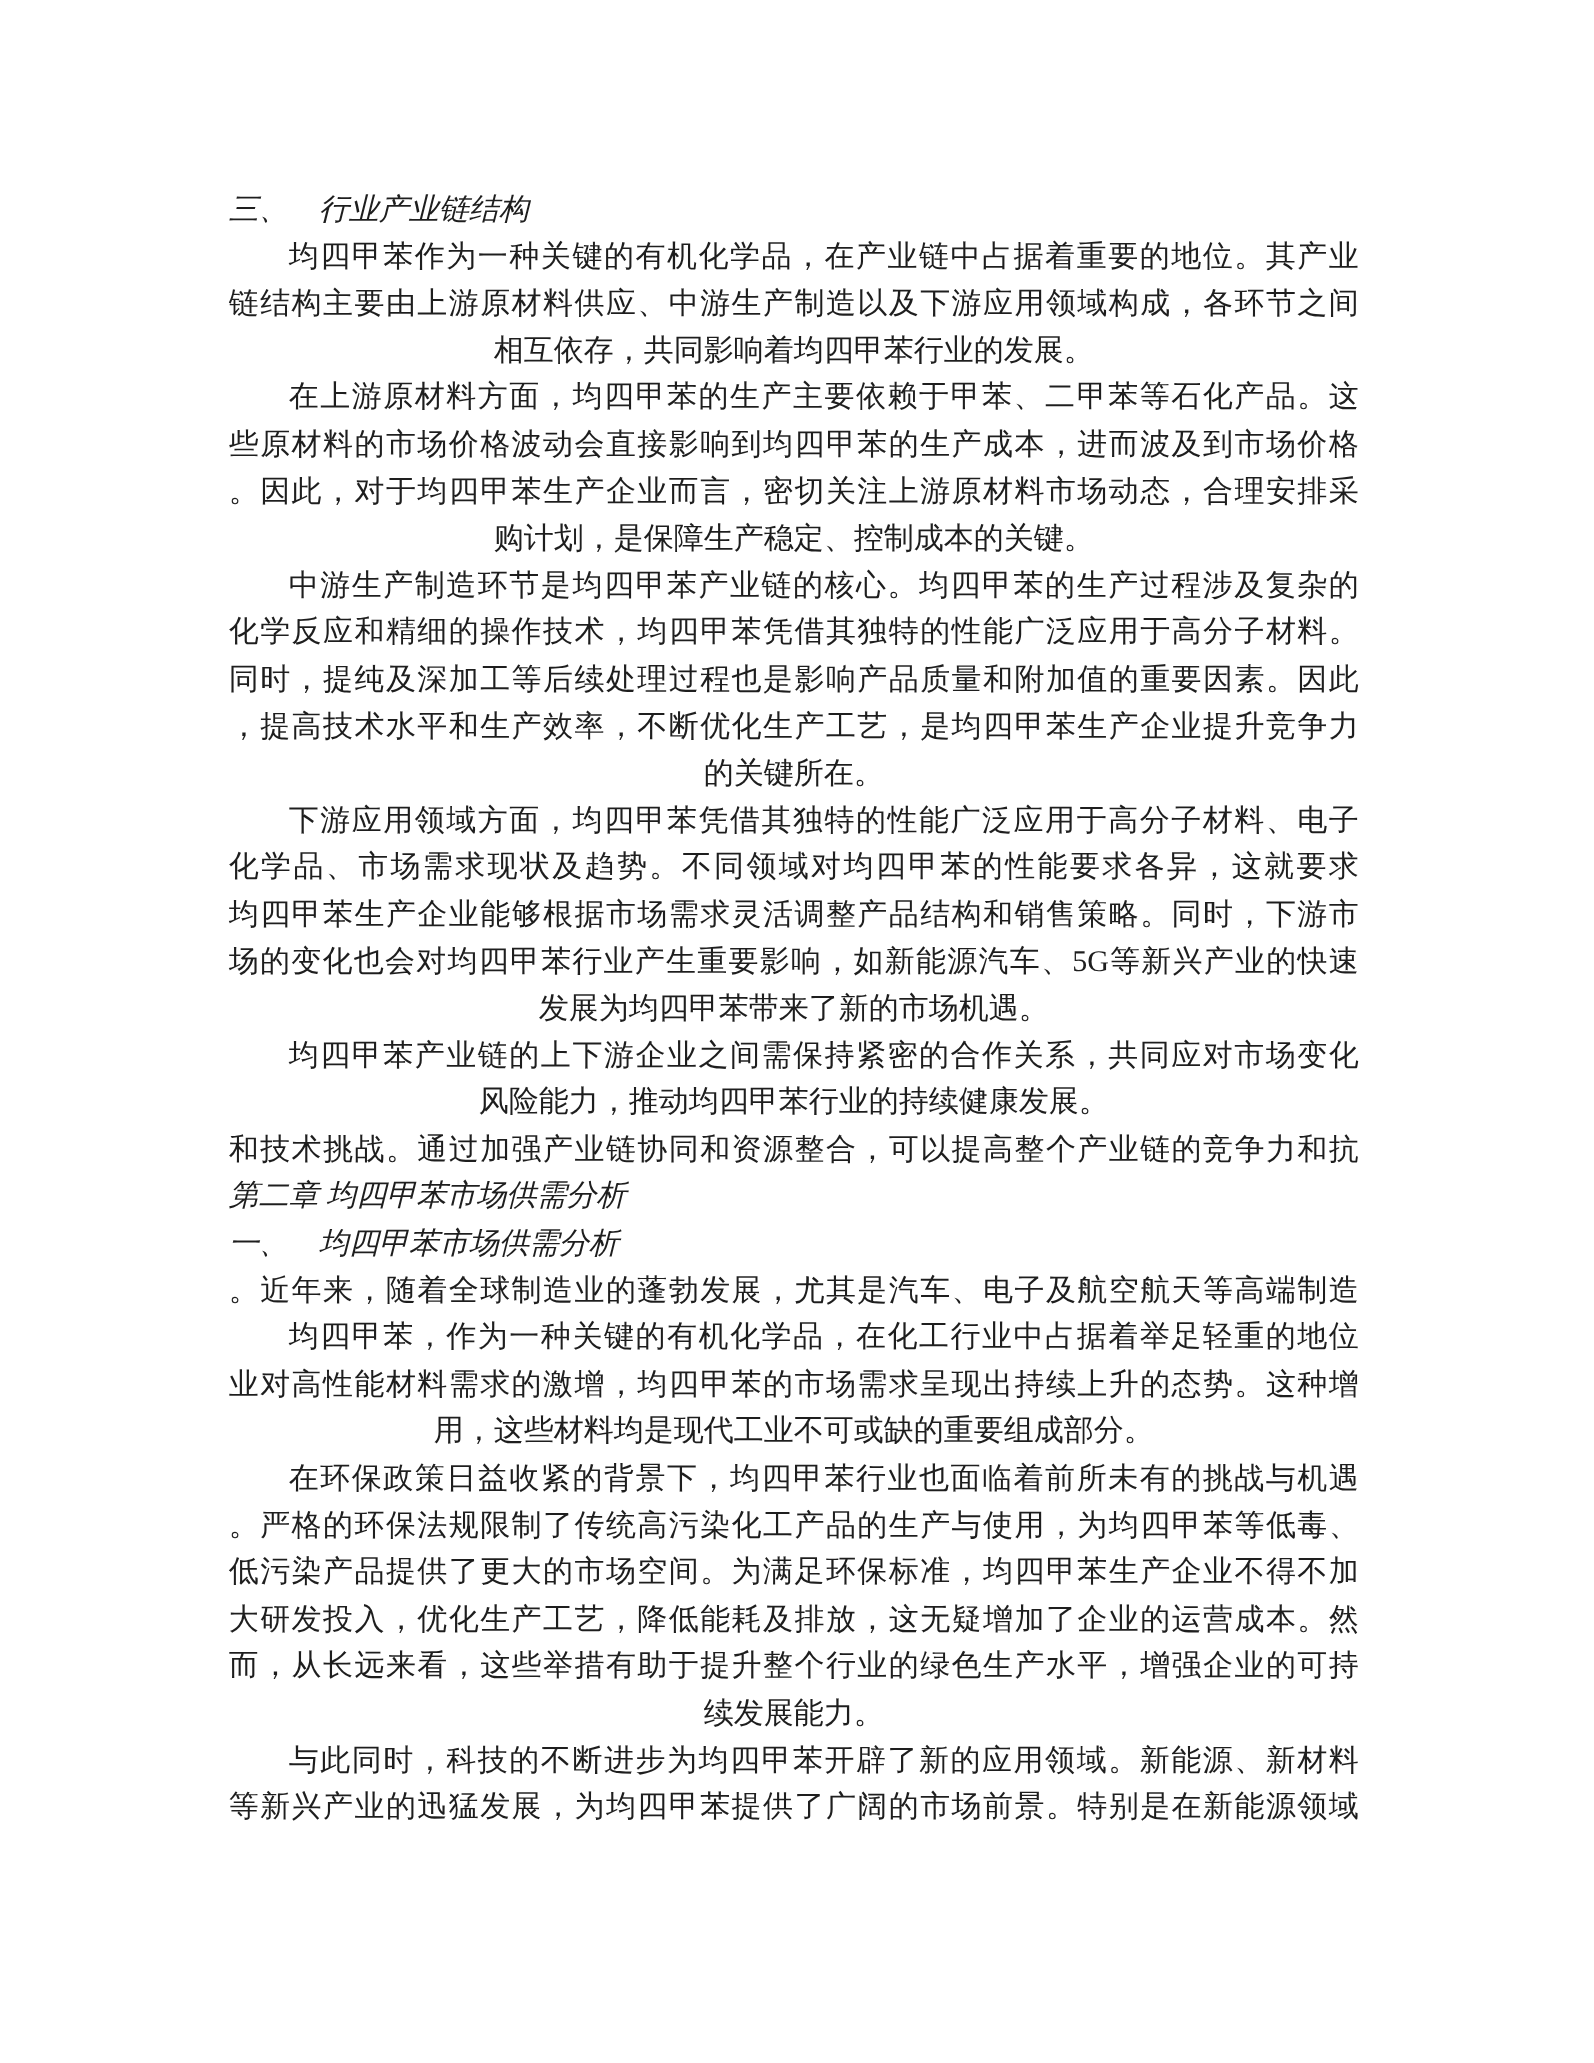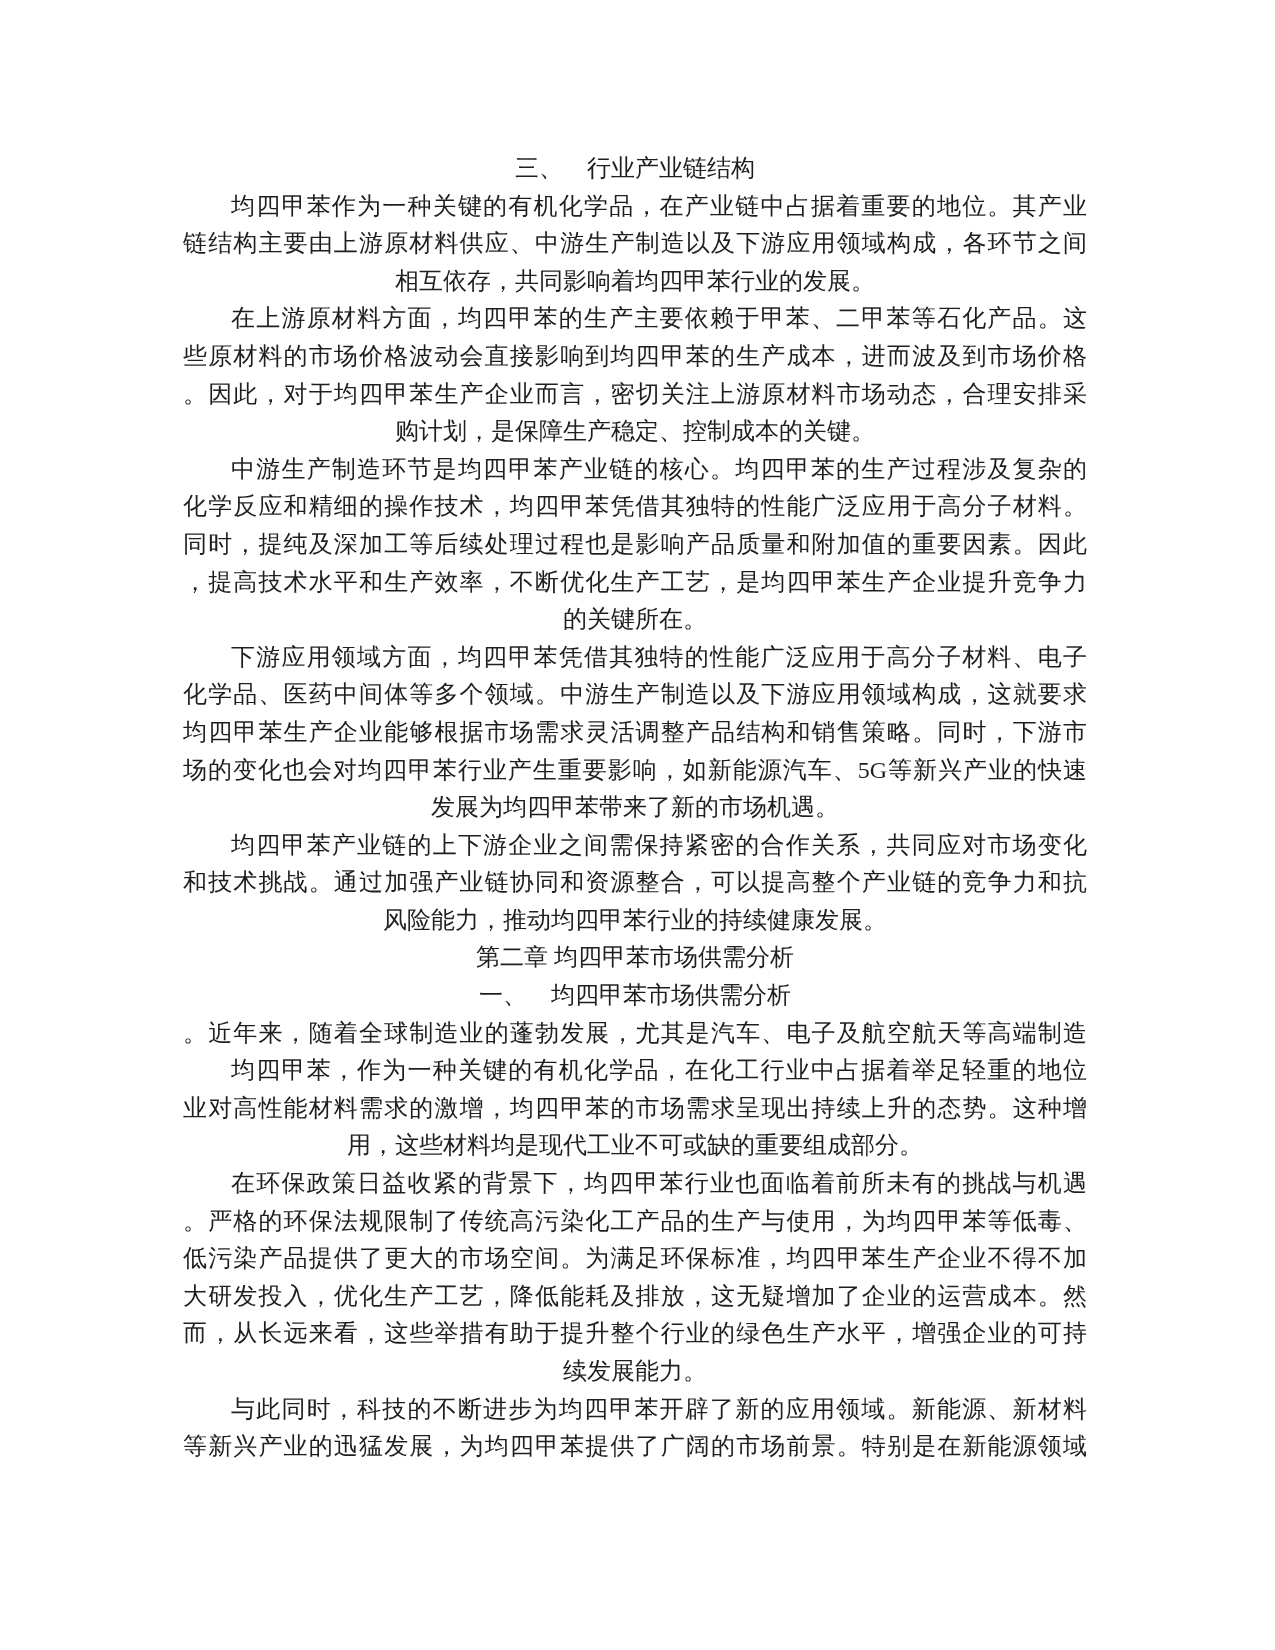--- a/index.html
+++ b/index.html
@@ -37,21 +37,22 @@
     text-align: left;
   }
   .line.full {
     text-align: justify;
     text-align-last: justify;
   }
   .line.indent {
     text-indent: 48px;
   }
   .line.heading {
-    text-align: center;
+    text-align: left;
+    font-style: italic;
   }
   .line.end {
     text-align: center;
   }
 </style>
 </head>
 <body style="background: rgb(255, 255, 255);">
 
 <div class="page">
   <div class="textblock" id="textblock" style="color: rgb(30, 30, 30);">
@@ -62,27 +63,27 @@
       <div class="line full indent">在上游原材料方面，均四甲苯的生产主要依赖于甲苯、二甲苯等石化产品。这</div>
       <div class="line full">些原材料的市场价格波动会直接影响到均四甲苯的生产成本，进而波及到市场价格</div>
       <div class="line full">。因此，对于均四甲苯生产企业而言，密切关注上游原材料市场动态，合理安排采</div>
       <div class="line end">购计划，是保障生产稳定、控制成本的关键。</div>
       <div class="line full indent">中游生产制造环节是均四甲苯产业链的核心。均四甲苯的生产过程涉及复杂的</div>
       <div class="line full">化学反应和精细的操作技术，均四甲苯凭借其独特的性能广泛应用于高分子材料。</div>
       <div class="line full">同时，提纯及深加工等后续处理过程也是影响产品质量和附加值的重要因素。因此</div>
       <div class="line full">，提高技术水平和生产效率，不断优化生产工艺，是均四甲苯生产企业提升竞争力</div>
       <div class="line end">的关键所在。</div>
       <div class="line full indent">下游应用领域方面，均四甲苯凭借其独特的性能广泛应用于高分子材料、电子</div>
-      <div class="line full">化学品、医药中间体等多个领域。中游生产制造以及下游应用领域构成，这就要求</div>
+      <div class="line full">化学品、市场需求现状及趋势。不同领域对均四甲苯的性能要求各异，这就要求</div>
       <div class="line full">均四甲苯生产企业能够根据市场需求灵活调整产品结构和销售策略。同时，下游市</div>
       <div class="line full">场的变化也会对均四甲苯行业产生重要影响，如新能源汽车、5G等新兴产业的快速</div>
       <div class="line end">发展为均四甲苯带来了新的市场机遇。</div>
       <div class="line full indent">均四甲苯产业链的上下游企业之间需保持紧密的合作关系，共同应对市场变化</div>
+      <div class="line end">风险能力，推动均四甲苯行业的持续健康发展。</div>
       <div class="line full">和技术挑战。通过加强产业链协同和资源整合，可以提高整个产业链的竞争力和抗</div>
-      <div class="line end">风险能力，推动均四甲苯行业的持续健康发展。</div>
       <div class="line heading">第二章 均四甲苯市场供需分析</div>
       <div class="line heading">一、　均四甲苯市场供需分析</div>
       <div class="line full">。近年来，随着全球制造业的蓬勃发展，尤其是汽车、电子及航空航天等高端制造</div>
       <div class="line full indent">均四甲苯，作为一种关键的有机化学品，在化工行业中占据着举足轻重的地位</div>
       <div class="line full">业对高性能材料需求的激增，均四甲苯的市场需求呈现出持续上升的态势。这种增</div>
       <div class="line end">用，这些材料均是现代工业不可或缺的重要组成部分。</div>
       <div class="line full indent">在环保政策日益收紧的背景下，均四甲苯行业也面临着前所未有的挑战与机遇</div>
       <div class="line full">。严格的环保法规限制了传统高污染化工产品的生产与使用，为均四甲苯等低毒、</div>
       <div class="line full">低污染产品提供了更大的市场空间。为满足环保标准，均四甲苯生产企业不得不加</div>
       <div class="line full">大研发投入，优化生产工艺，降低能耗及排放，这无疑增加了企业的运营成本。然</div>

